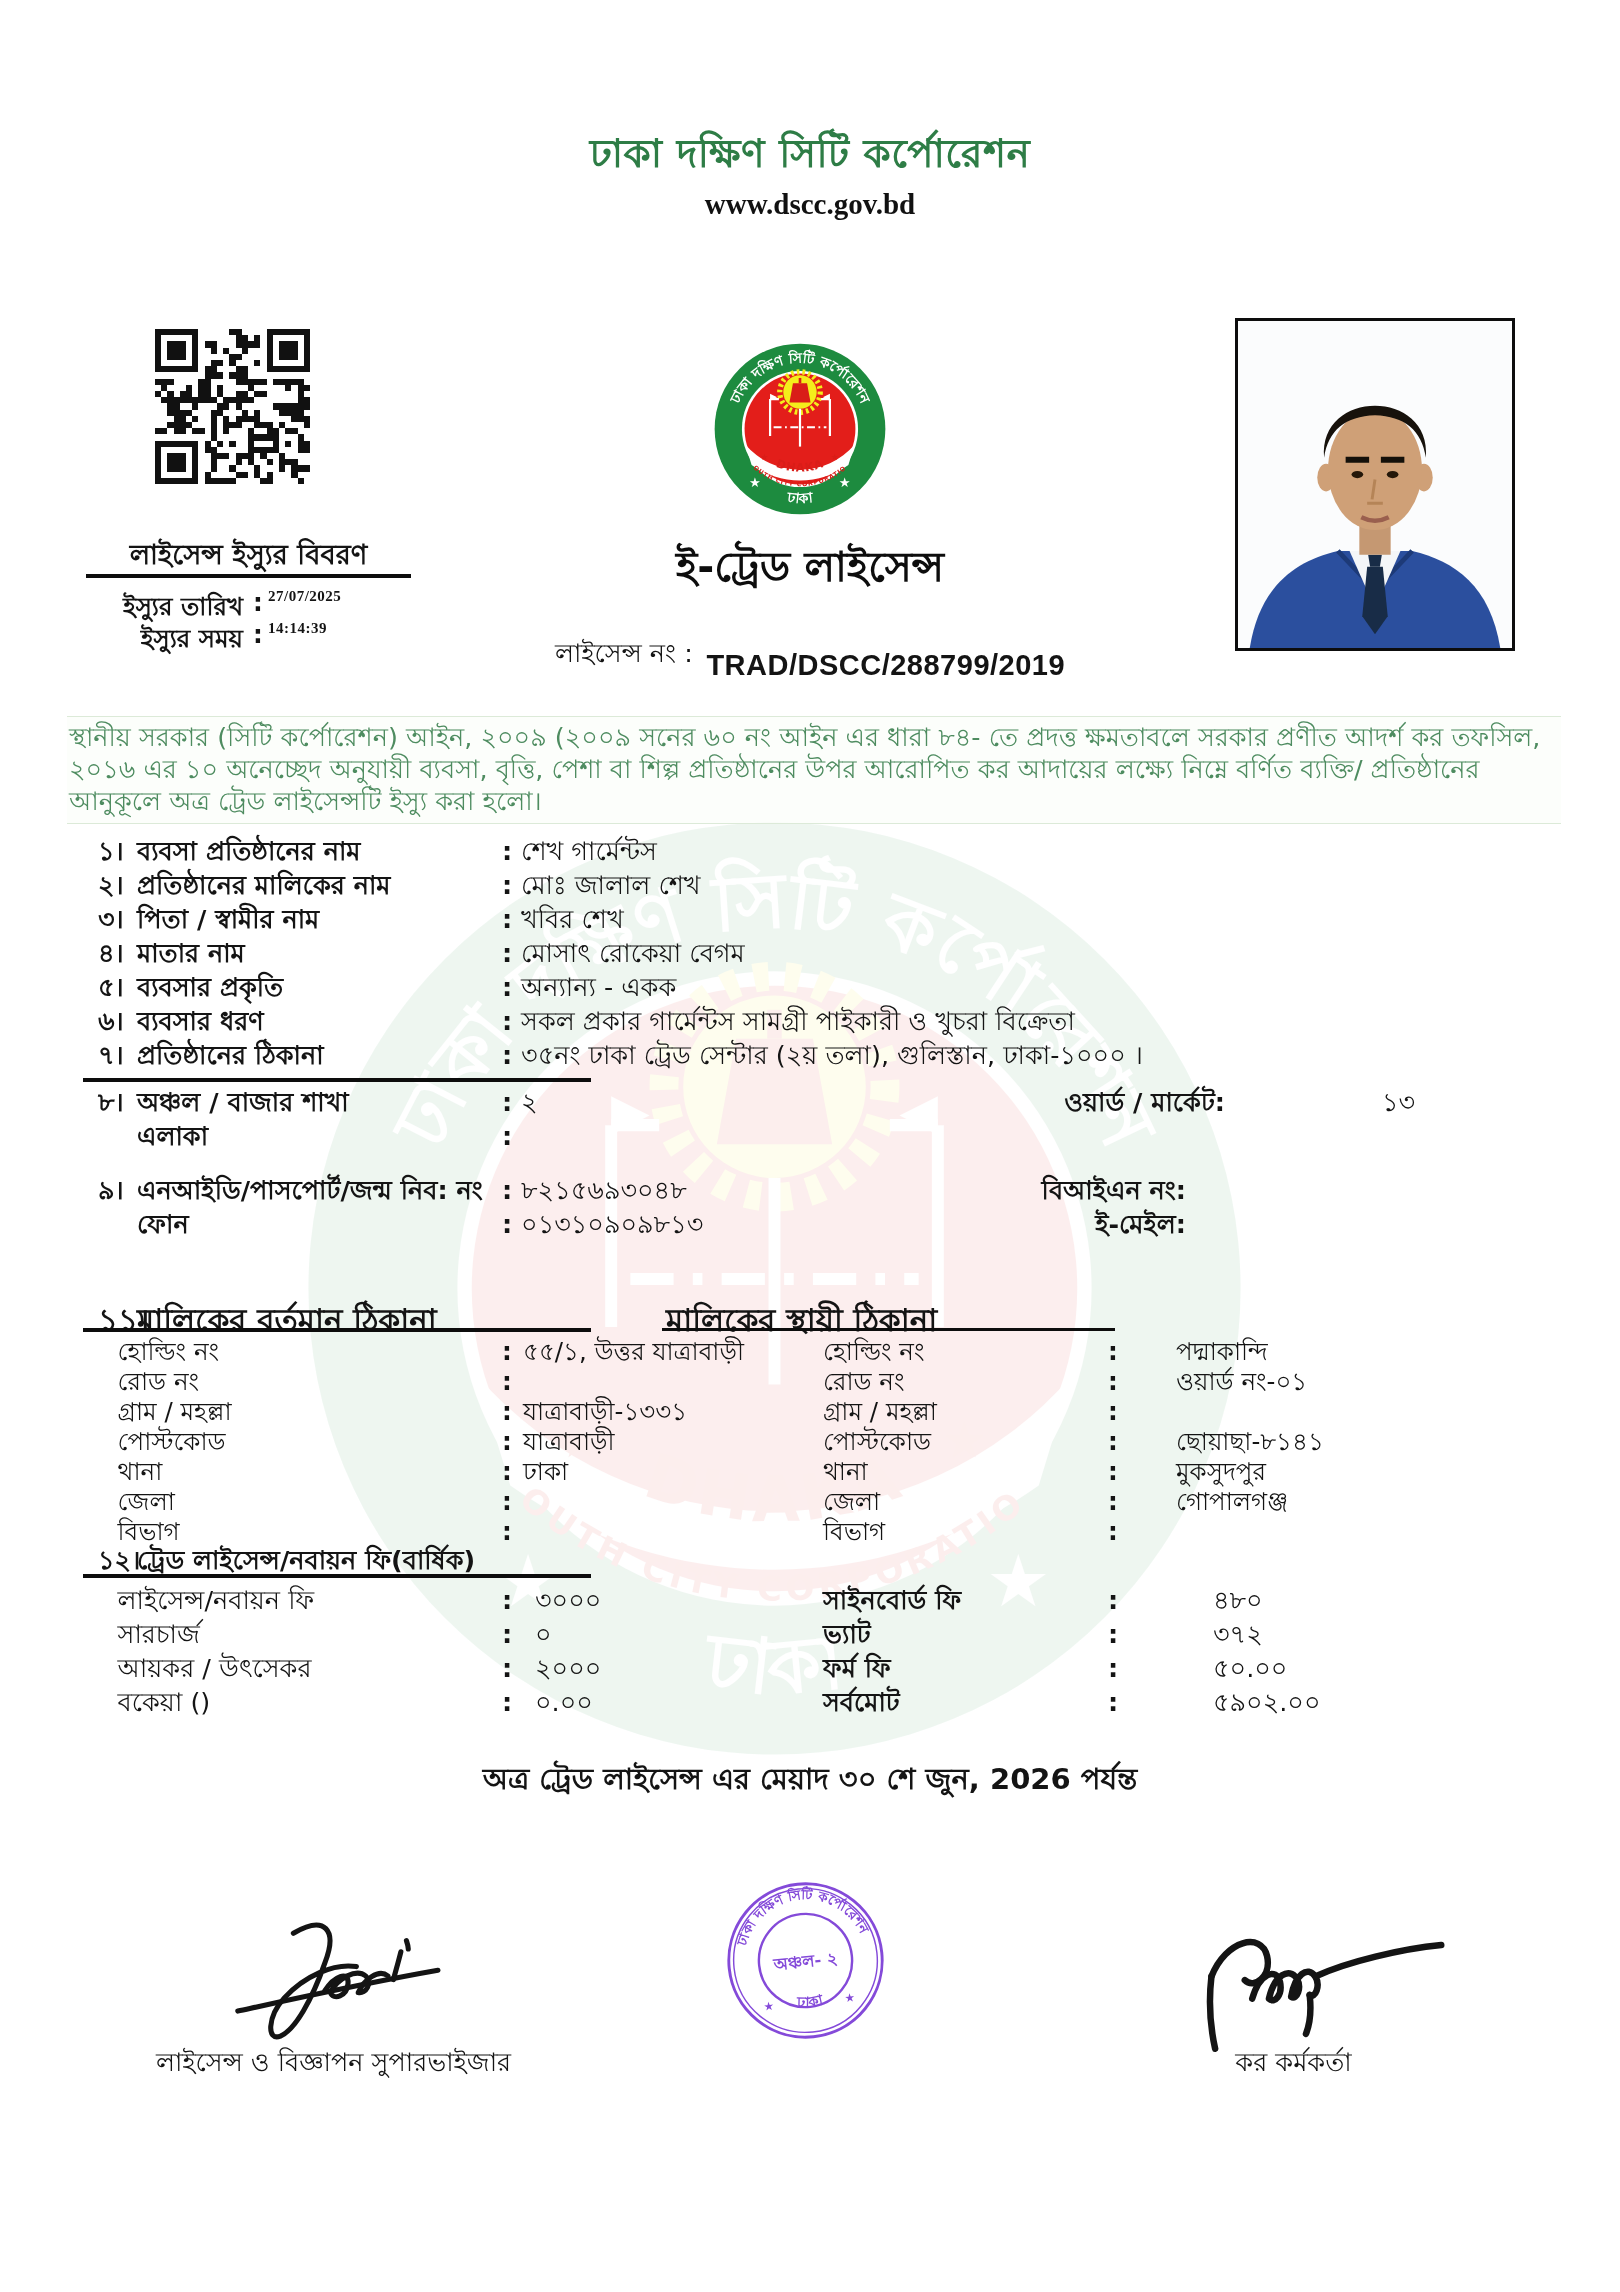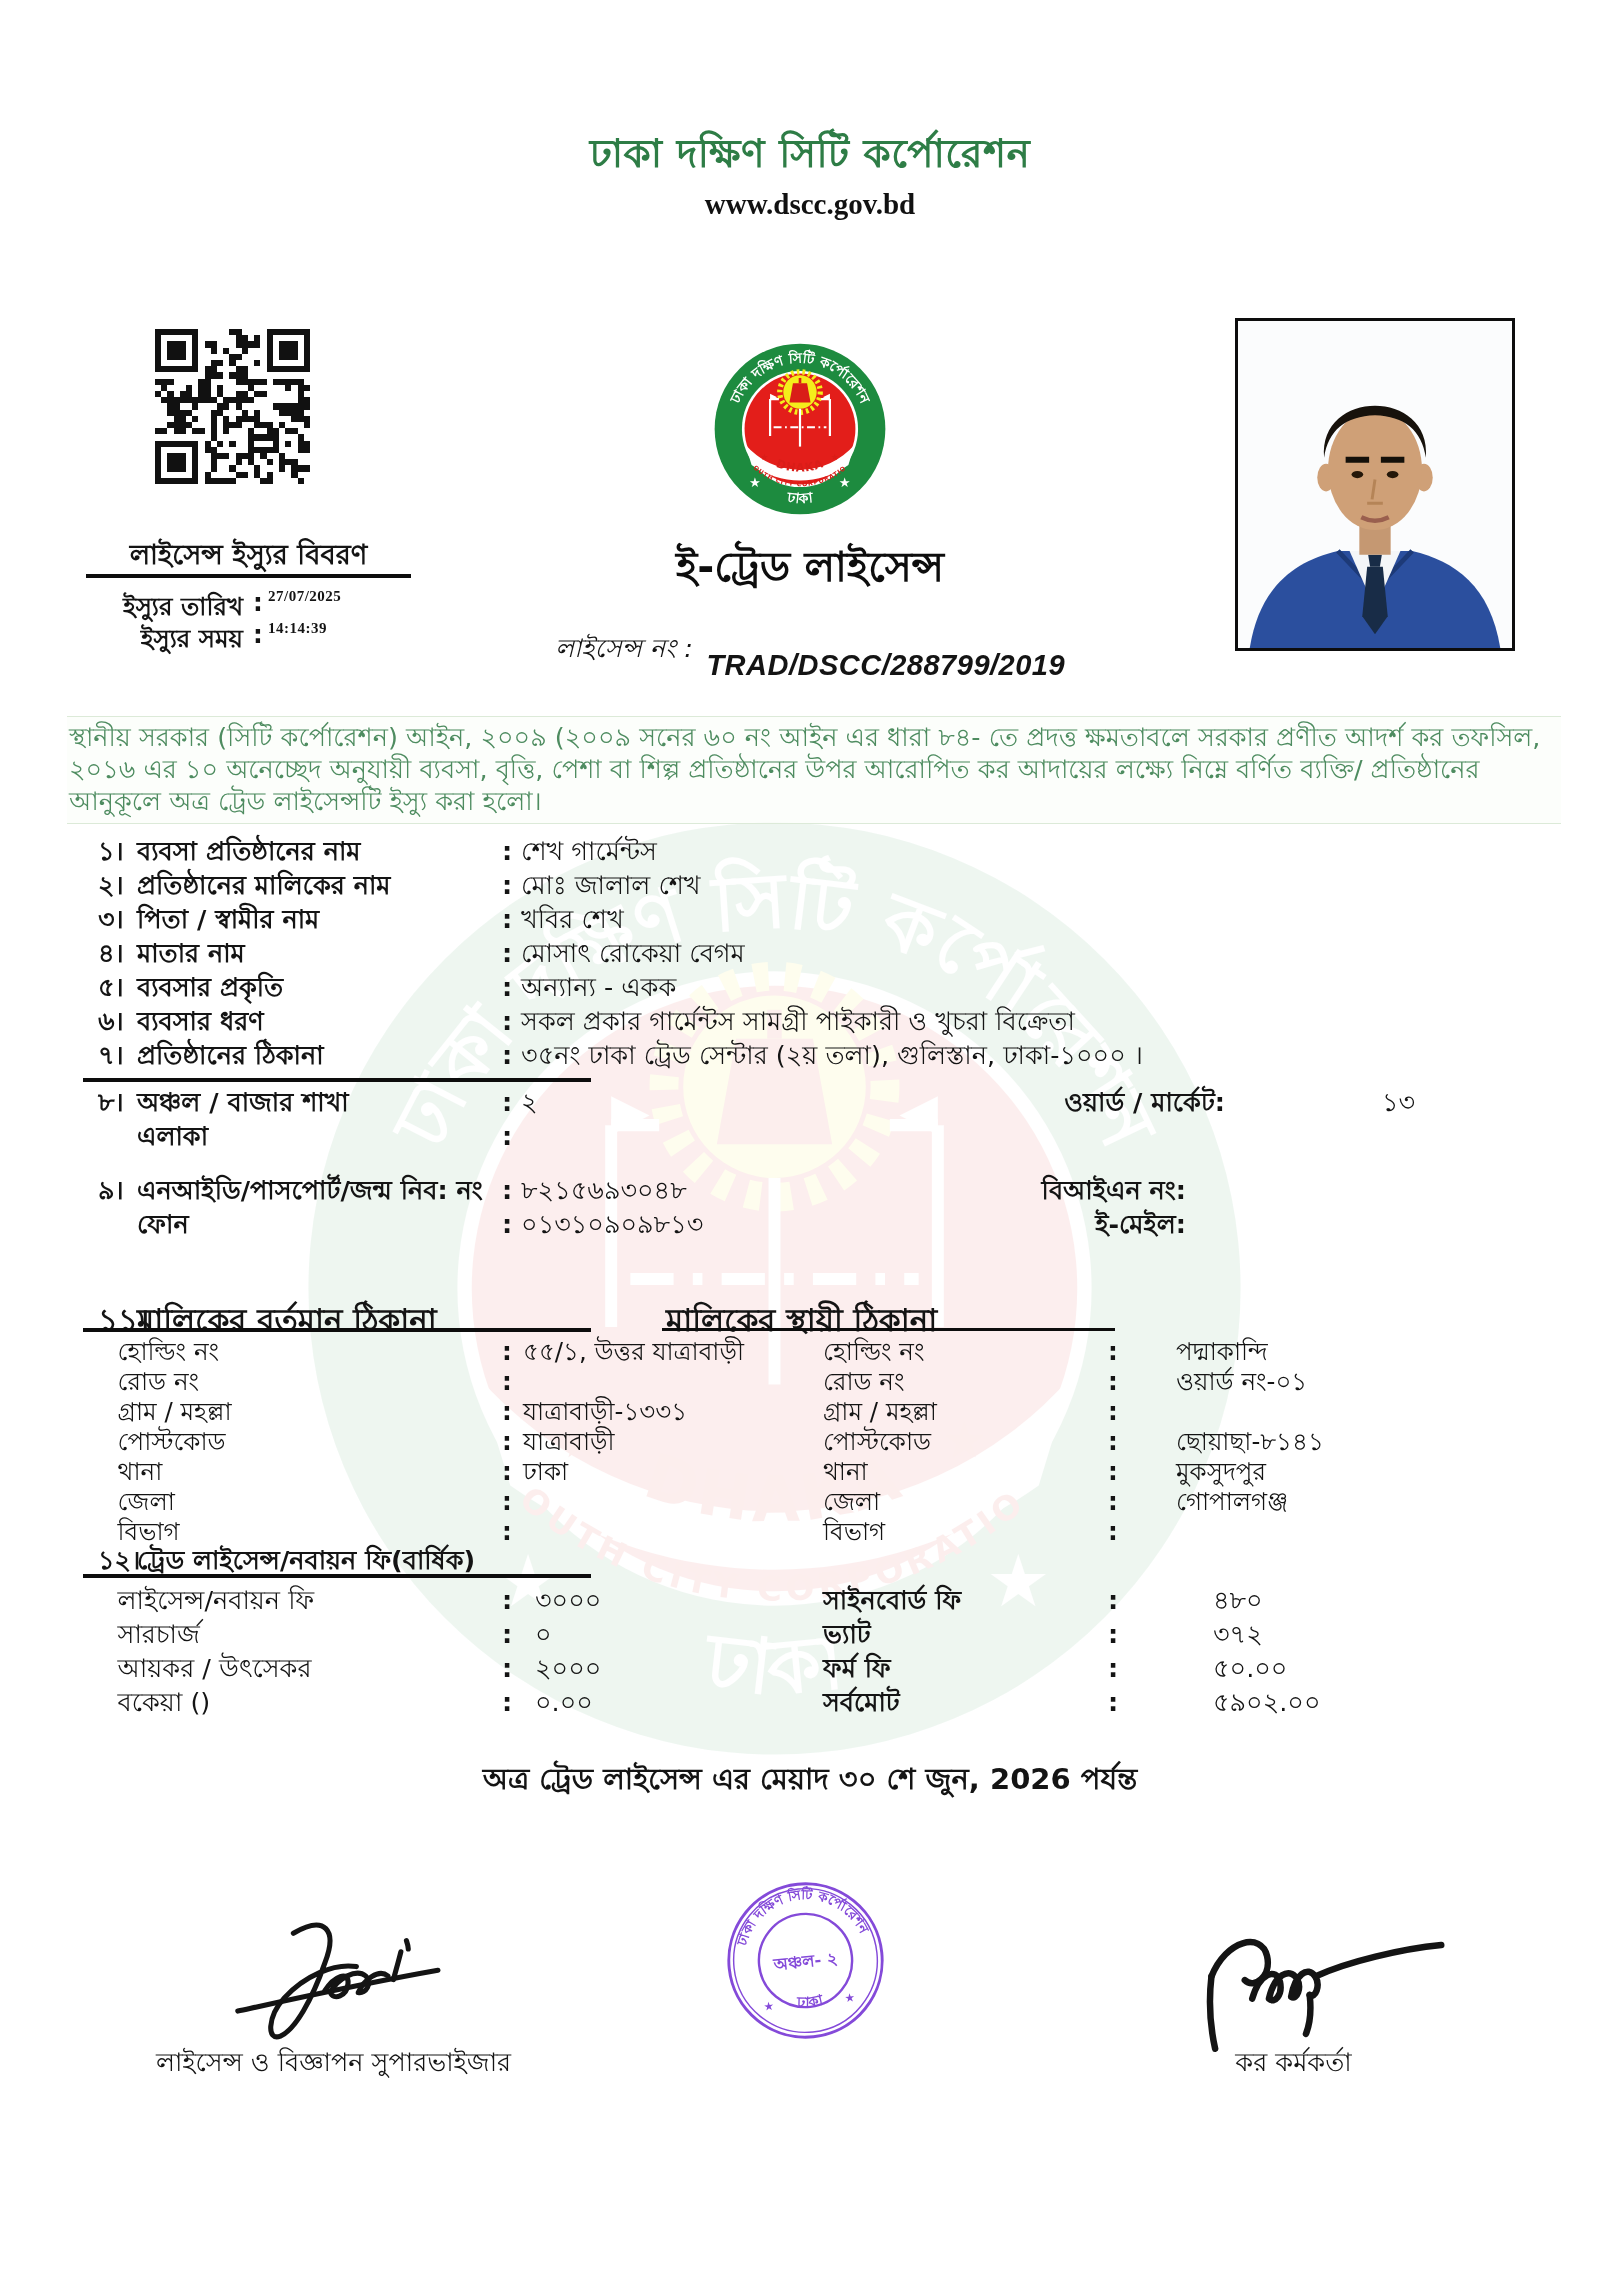--- a/index.html
+++ b/index.html
@@ -22,21 +22,21 @@
   .iss-title{left:86px;top:534px;width:325px;font-size:27.4px;font-weight:700;}
   .iss-rule{left:86px;top:574px;width:325px;height:3.9px;background:#0d0d0d;}
   .iss-rows{left:86px;top:588px;width:412px;}
   .iss-row{position:relative;height:32px;font-size:24.5px;}
   .iss-lbl{position:absolute;left:0;width:157px;text-align:right;font-weight:700;}
   .iss-col{position:absolute;left:167px;font-weight:700;}
   .iss-val{position:absolute;left:182px;font-family:"Liberation Serif","DejaVu Serif",serif;font-size:15px;font-weight:600;letter-spacing:0.5px;}
 
   .doc-title{left:0;top:535px;width:1620px;font-size:41px;font-weight:700;color:#0d0d0d;}
   .lic-row{left:0;top:629px;width:1620px;font-size:25.5px;}
-  .lic-row .wrap{display:inline-flex;align-items:flex-start;gap:13.7px;font-style:italic;}
+  .lic-row .wrap{display:inline-flex;align-items:center;gap:13.7px;}
   .lic-num{font-family:"Liberation Sans","DejaVu Sans",sans-serif;font-size:29px;font-weight:700;letter-spacing:0.5px;margin-top:20px;}
 
   
   .intro{left:67px;top:716px;width:1490px;font-size:25.5px;line-height:32px;color:#4e8c60;
          border-top:1px solid #dcead8;border-bottom:1px solid #dcead8;padding:3.9px 2px 5.9px 2px;background:rgba(250,253,249,.6);}
 
   
   .items{left:98px;top:835px;width:1451px;}
   .item-row{position:relative;height:34px;font-size:25.5px;line-height:33px;}
   .i-no{position:absolute;left:0;font-weight:700;}

